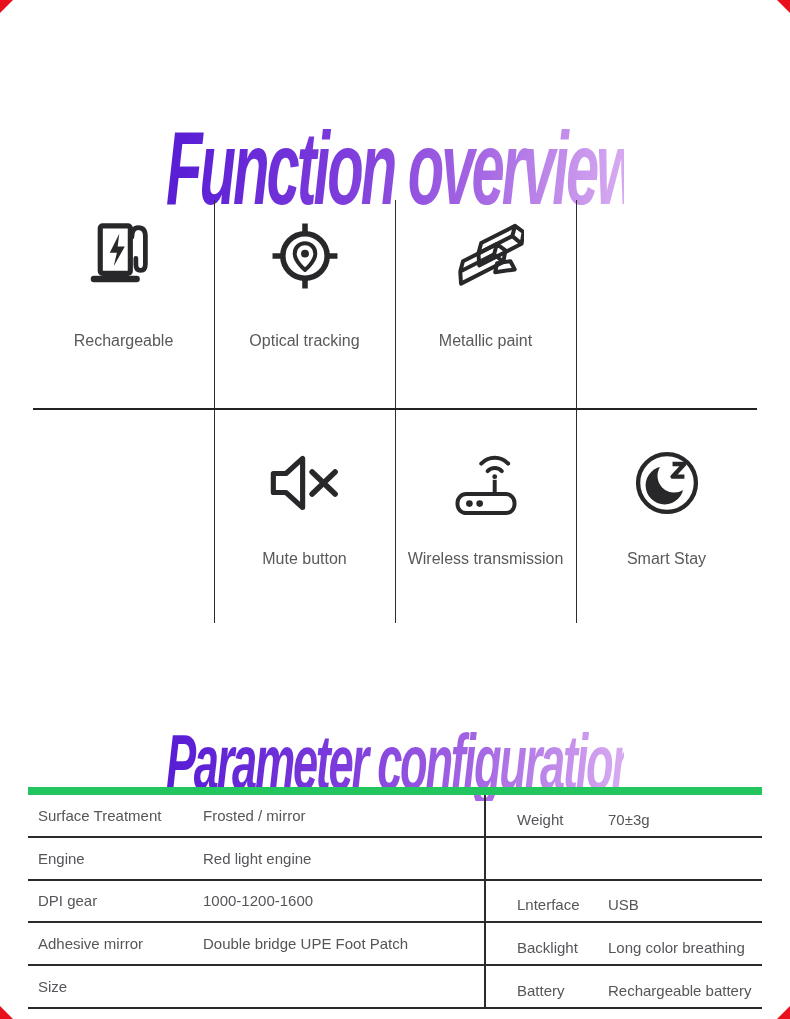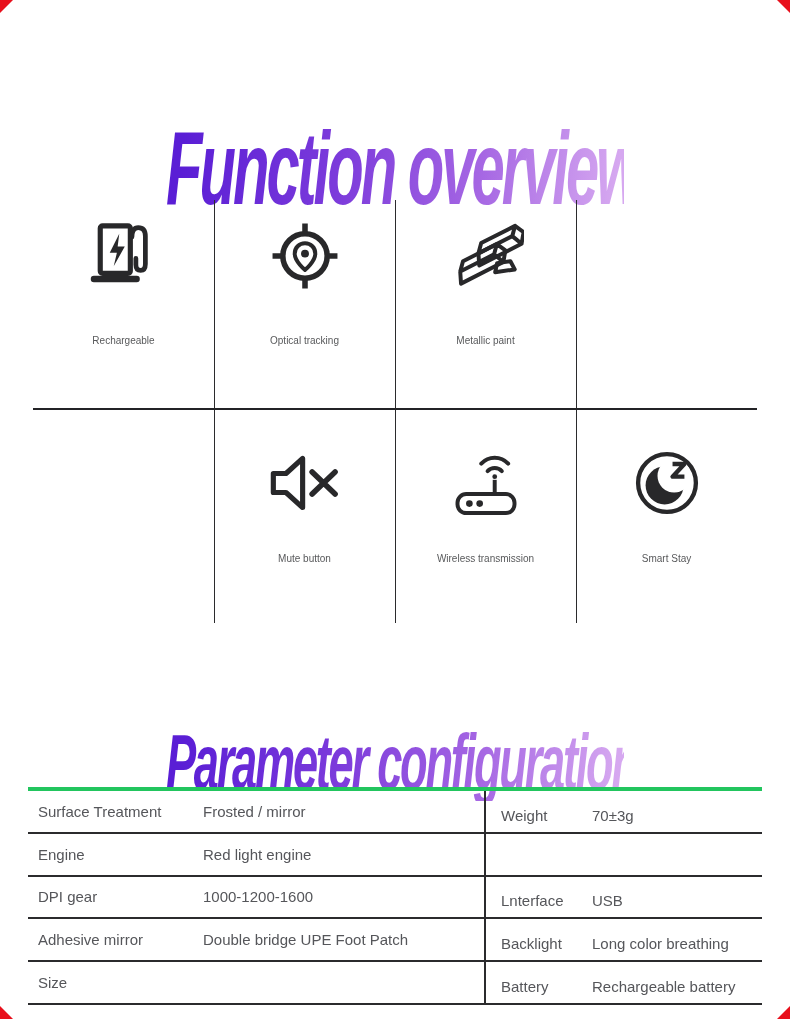--- a/index.html
+++ b/index.html
@@ -29,31 +29,31 @@
   .features{position:absolute;left:33px;top:200px;width:724px;height:423px;}
   .vdiv{position:absolute;top:0;height:423px;width:1.5px;background:#2b2b2d;}
   .vdiv.v1{left:180.5px}.vdiv.v2{left:361.5px}.vdiv.v3{left:542.5px}
   .hdiv{position:absolute;top:208px;left:0;width:724px;height:2px;background:#232326;}
   .cell{position:absolute;width:181px;height:210px;}
   .c0{left:0}.c1{left:181px}.c2{left:362px}.c3{left:543px}
   .r1{top:0}.r2{top:211px}
   .icn{position:absolute;left:0;right:0;display:flex;justify-content:center;}
   .r1 .icn{top:18px}.r2 .icn{top:34px}
   .icn svg{width:76px;height:76px;}
-  .flabel{position:absolute;left:0;width:100%;text-align:center;font-size:10px;
+  .flabel{position:absolute;left:0;width:100%;text-align:center;font-size:16px;
           line-height:14px;color:#58595b;}
   .r1 .flabel{top:134px}.r2 .flabel{top:141px}
 
   
-  .ptable{position:absolute;left:28px;top:787px;width:734px;border-top:4px solid #22c55e;}
+  .ptable{position:absolute;left:28px;top:787px;width:734px;border-top:8px solid #22c55e;}
   .trow{height:42.8px;border-bottom:2px solid #2b2b2d;box-sizing:border-box;
         display:flex;align-items:center;font-size:15px;color:#55565a;}
   .tleft{width:457px;display:flex;padding-left:10px;box-sizing:border-box;}
   .tleft .lab{width:165px;flex:none;}
-  .tright{flex:1;display:flex;padding-left:16px;box-sizing:border-box;margin-top:8px;}
+  .tright{flex:1;display:flex;padding-left:32px;box-sizing:border-box;margin-top:8px;}
   .tright .lab{width:91px;flex:none;}
   .tvdiv{position:absolute;left:456px;top:0;bottom:0;width:1.5px;background:#2b2b2d;}
 </style>
 </head>
 <body>
 
 <div class="corner tl"></div>
 <div class="corner tr"></div>
 <div class="corner bl"></div>
 <div class="corner br"></div>

